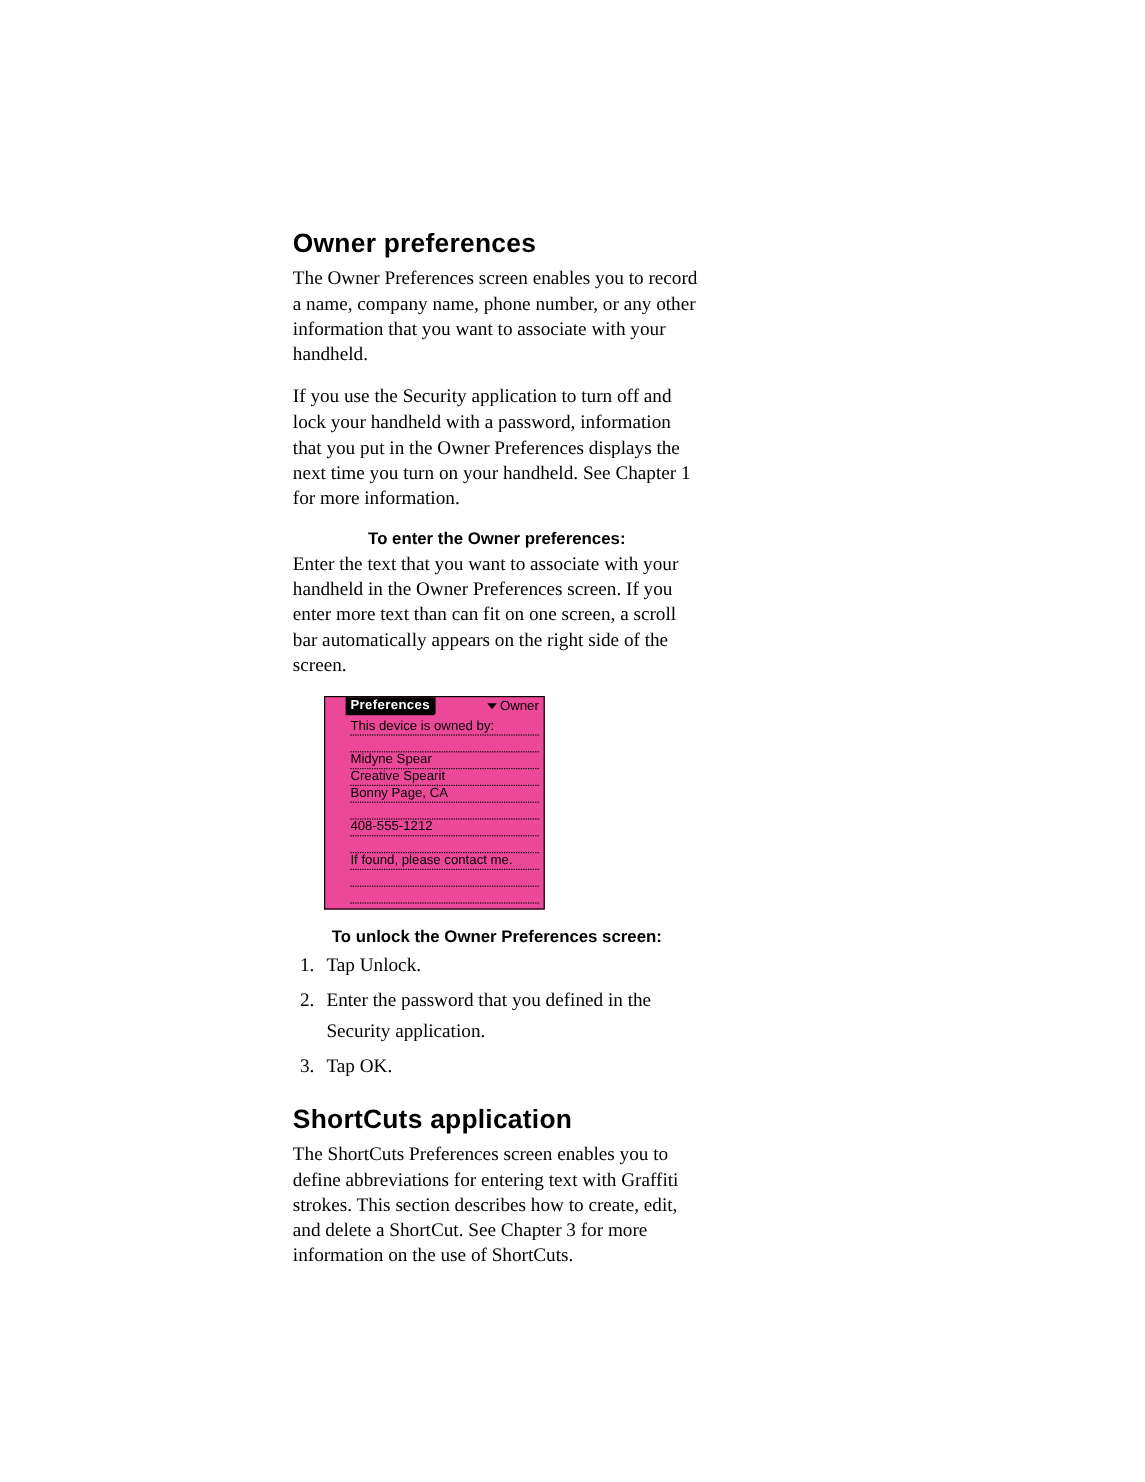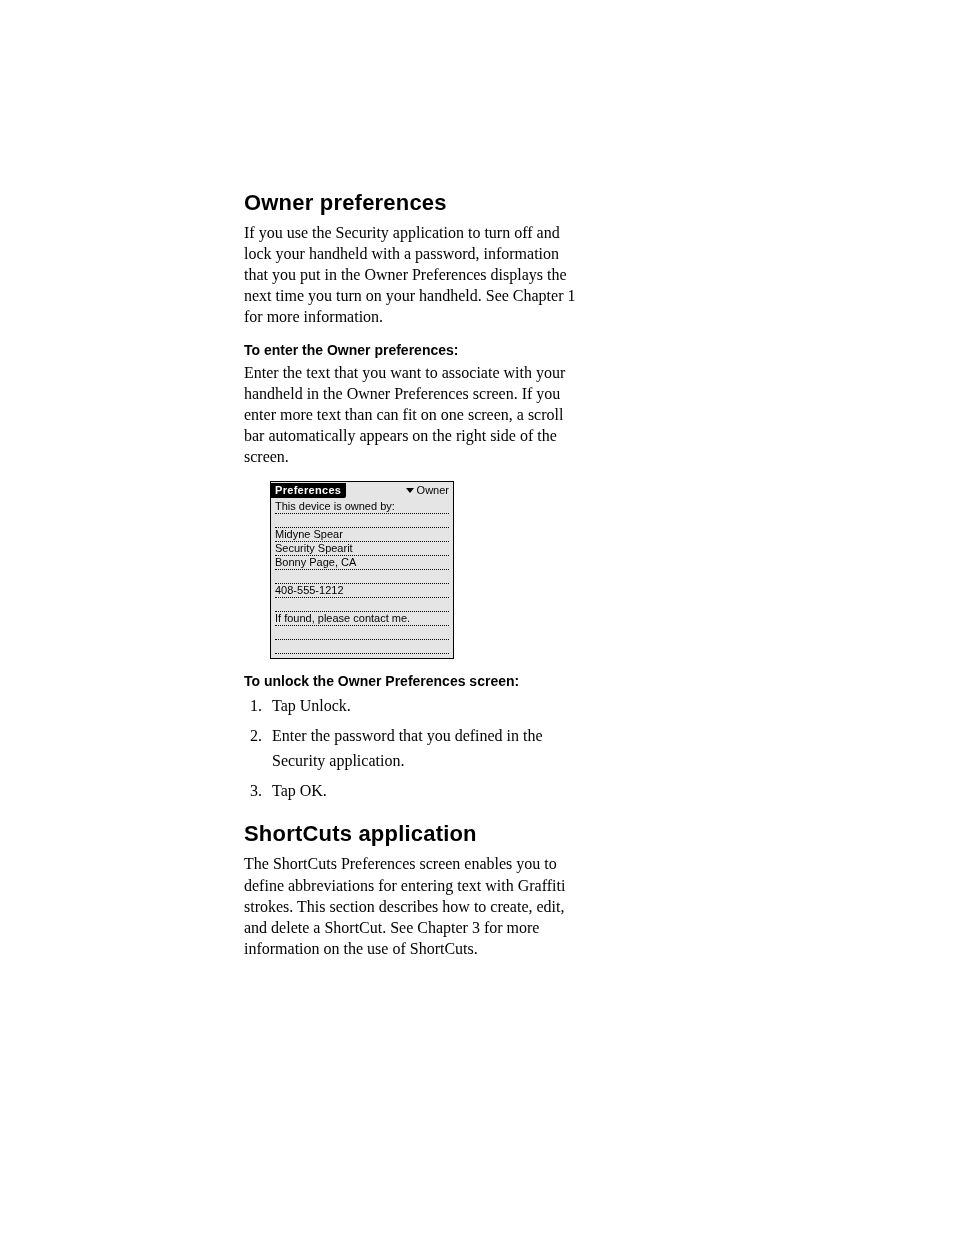--- a/index.html
+++ b/index.html
@@ -26,20 +26,21 @@
   p.body {
     font-size: 16px;
     line-height: 1.32;
     margin: 0 0 14px 0;
   }
   .subhead {
     font-family: Arial, Helvetica, sans-serif;
     font-weight: 700;
     font-size: 14px;
     margin: 4px 0 4px 0;
+    text-align: center;
   }
   .indent {
     margin-left: 26px;
   }
   ol.steps {
     margin: 2px 0 18px 0;
     padding-left: 22px;
     font-size: 16px;
     line-height: 1.6;
   }
@@ -49,21 +50,22 @@
   }
   .screenshot {
     width: 184px;
     height: 178px;
     border: 1.5px solid #000;
     margin: 6px 0 14px 26px;
     box-sizing: border-box;
     font-family: Arial, Helvetica, sans-serif;
     font-size: 11px;
     position: relative;
-    background: #e5e5e5;
+    background: #ec4899;
+    padding-left: 17px;
   }
   .titlebar {
     display: flex;
     align-items: center;
     height: 16px;
     font-size: 11px;
   }
   .titlebar .left {
     background: #000;
     color: #fff;
@@ -111,38 +113,39 @@
     display: flex;
     justify-content: space-between;
   }
 </style>
 </head>
 <body>
 
 <div class="page">
 
   <h2 class="section-heading">Owner preferences</h2>
+  <p class="body">The Owner Preferences screen enables you to record a name, company name, phone number, or any other information that you want to associate with your handheld.</p>
   <p class="body">If you use the Security application to turn off and lock your handheld with a password, information that you put in the Owner Preferences displays the next time you turn on your handheld. See Chapter 1 for more information.</p>
 
   <div class="subhead">To enter the Owner preferences:</div>
   <p class="body indent">Enter the text that you want to associate with your handheld in the Owner Preferences screen. If you enter more text than can fit on one screen, a scroll bar automatically appears on the right side of the screen.</p>
 
   <div class="screenshot">
     <div class="titlebar">
       <span class="left">Preferences</span>
       <span class="right">
         <span class="triangle"></span>
         <span>Owner</span>
       </span>
     </div>
     <div class="owner-body">
       <div class="dotline">This device is owned by:</div>
       <div class="dotline"></div>
       <div class="dotline">Midyne Spear</div>
-      <div class="dotline">Security Spearit</div>
+      <div class="dotline">Creative Spearit</div>
       <div class="dotline">Bonny Page, CA</div>
       <div class="dotline"></div>
       <div class="dotline">408-555-1212</div>
       <div class="dotline"></div>
       <div class="dotline">If found, please contact me.</div>
       <div class="dotline"></div>
       <div class="dotline"></div>
     </div>
   </div>
 

